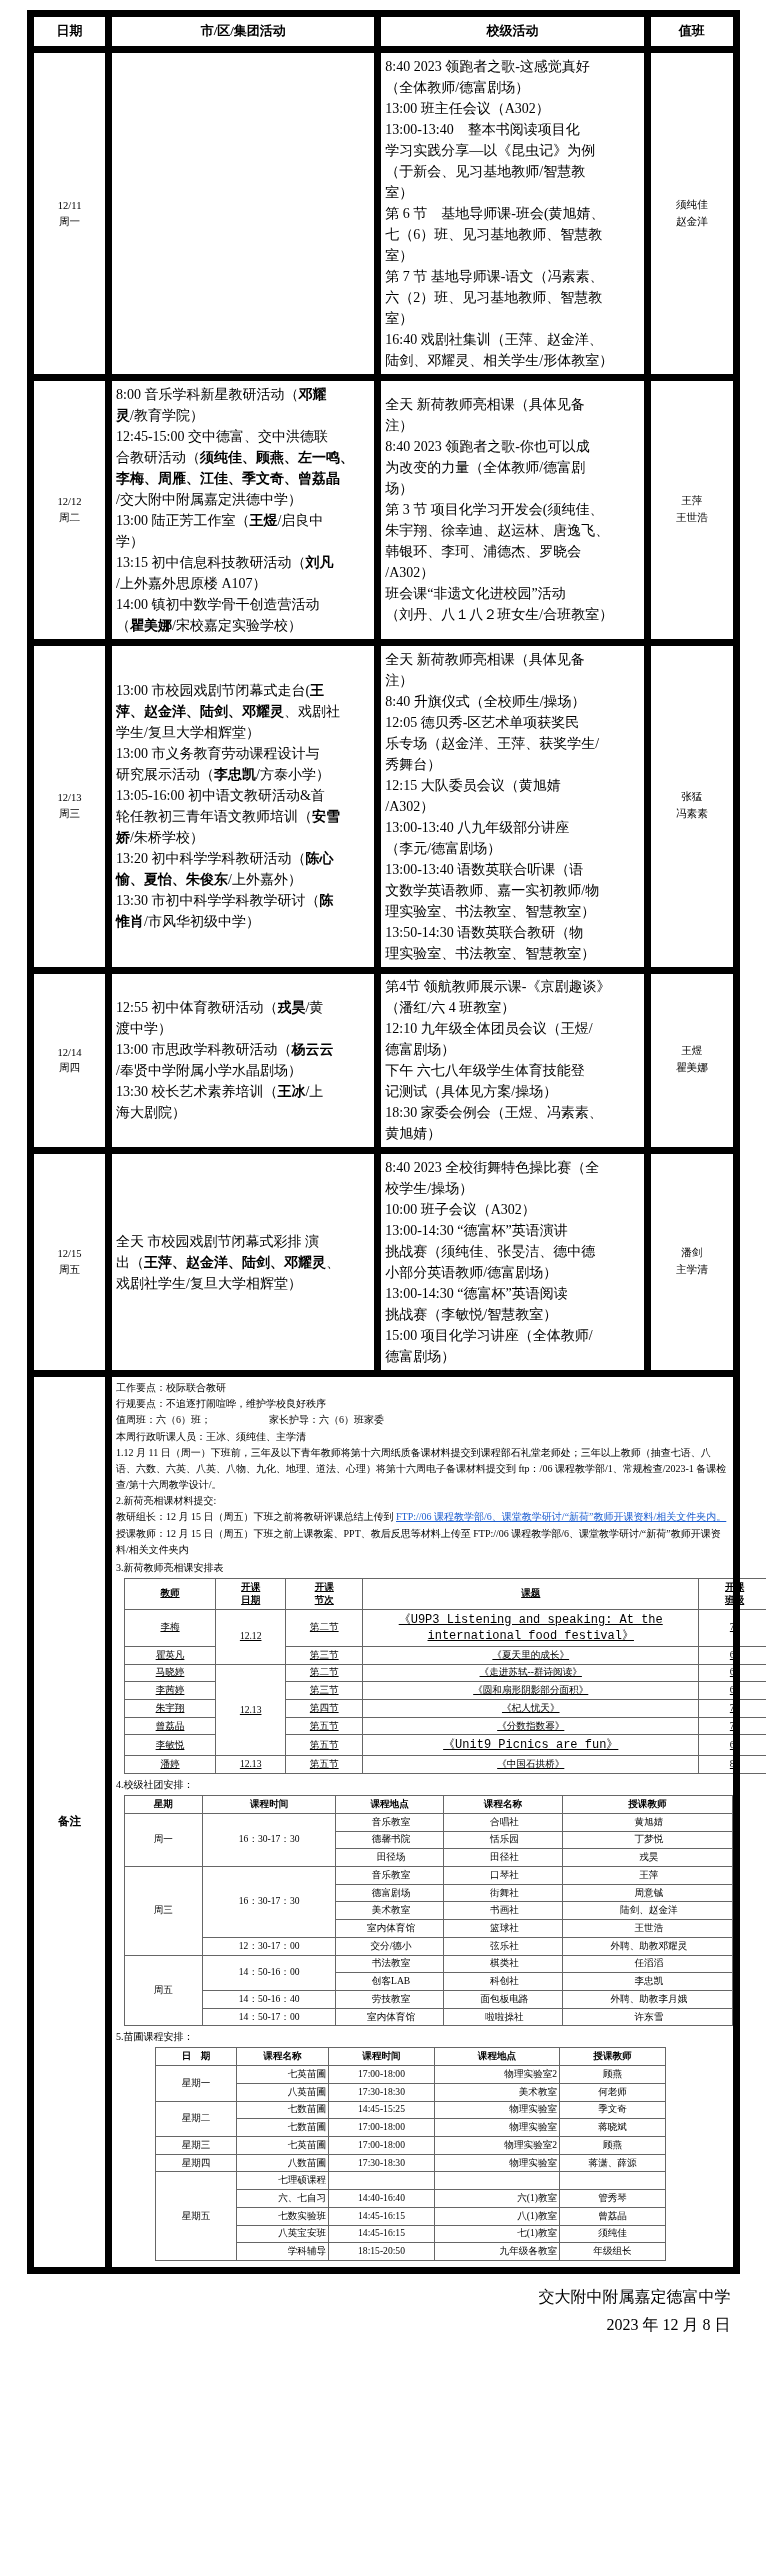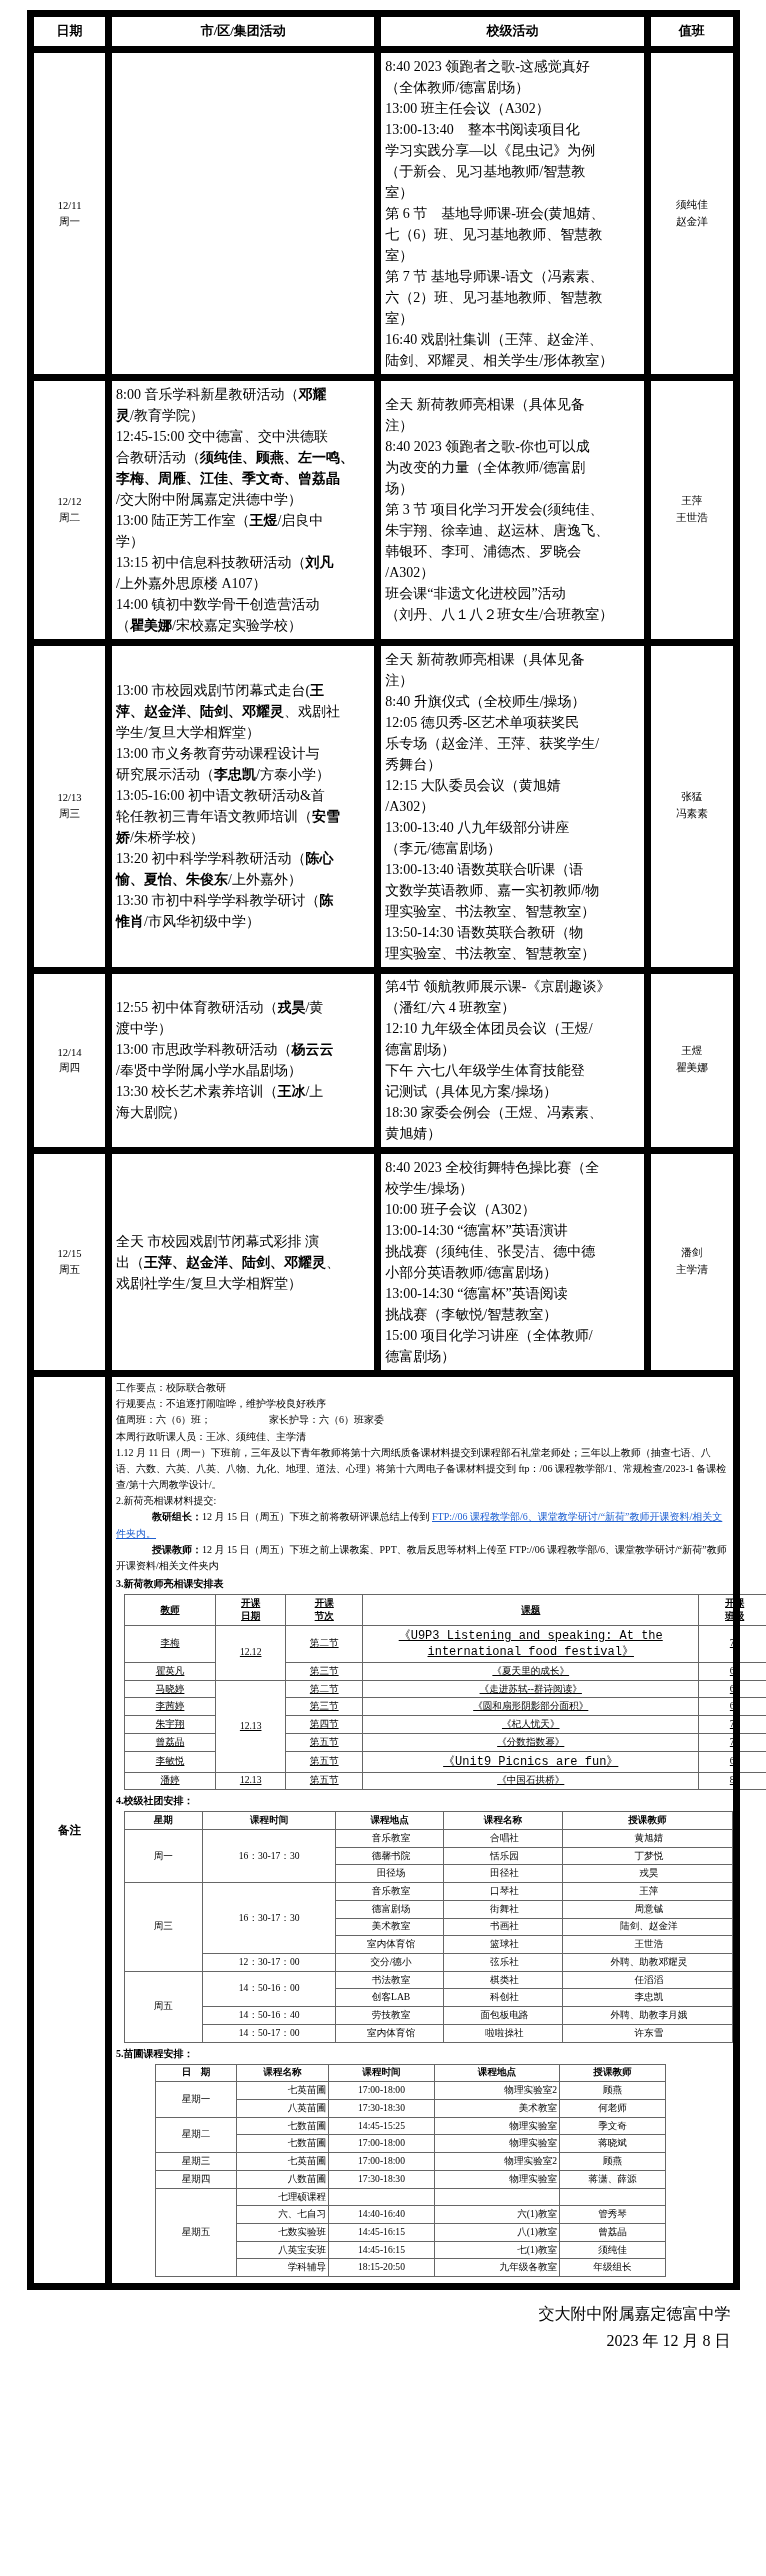--- a/index.html
+++ b/index.html
@@ -75,23 +75,23 @@
     font-size: 11.6px;
     vertical-align: middle;
   }
   td.remark-body {
     font-size: 10px;
     line-height: 1.62;
     vertical-align: top;
     padding: 3.9px 5.8px 5.8px 5.8px;
   }
   .rm-line { margin: 0; }
-  .rm-line b { font-weight: bold; margin-left: 36px; }
+  .rm-line b { font-weight: normal; }
   .rm-link { color: #1f5fd0; text-decoration: underline; }
-  .rm-sec { margin: 1.9px 0 1px 0; font-weight: bold; font-size: 10px; }
+  .rm-sec { margin: 1.9px 0 1px 0; font-weight: normal; font-size: 10px; }
   .sp-gap { display:inline-block; width: 58px; }
 
   
   table.inner {
     border-collapse: collapse;
     table-layout: fixed;
     margin: 1.9px 0 2.9px 7.7px;
     font-size: 9.6px;
   }
   table.inner th, table.inner td {

